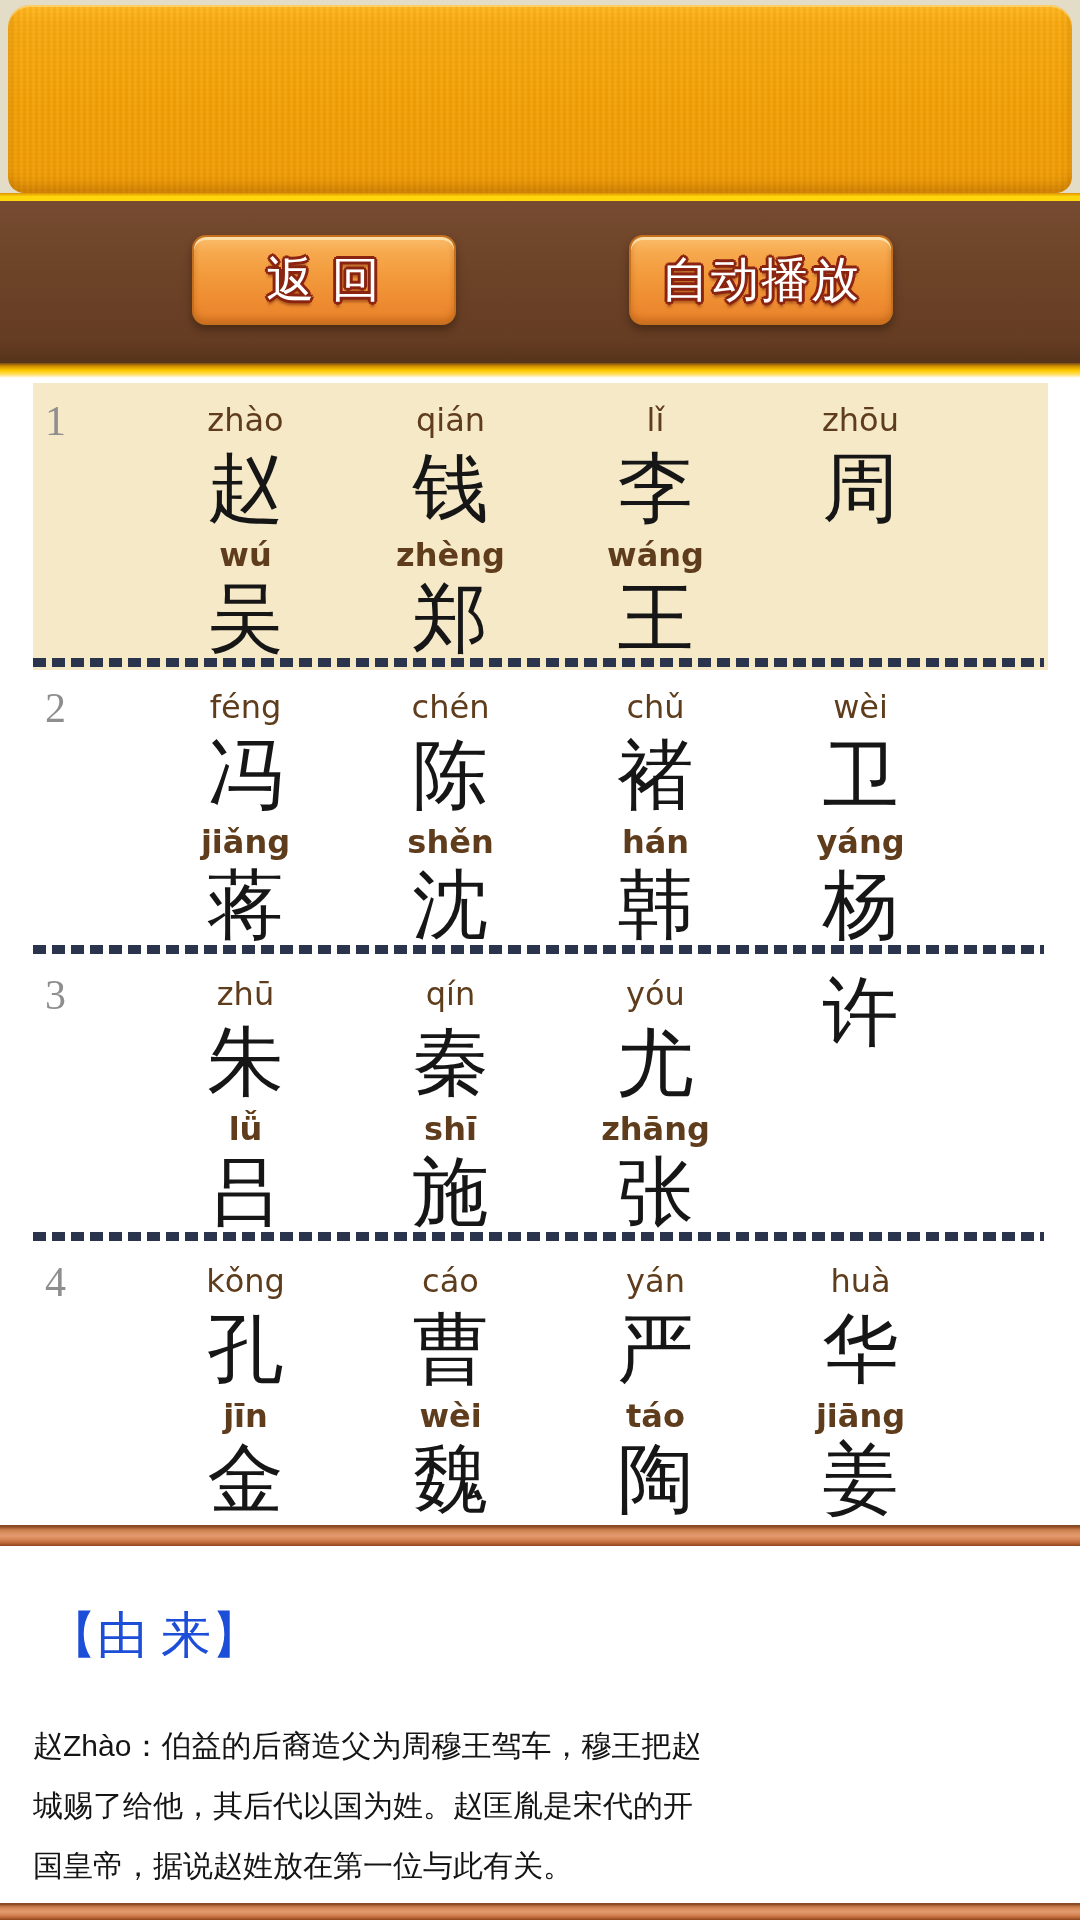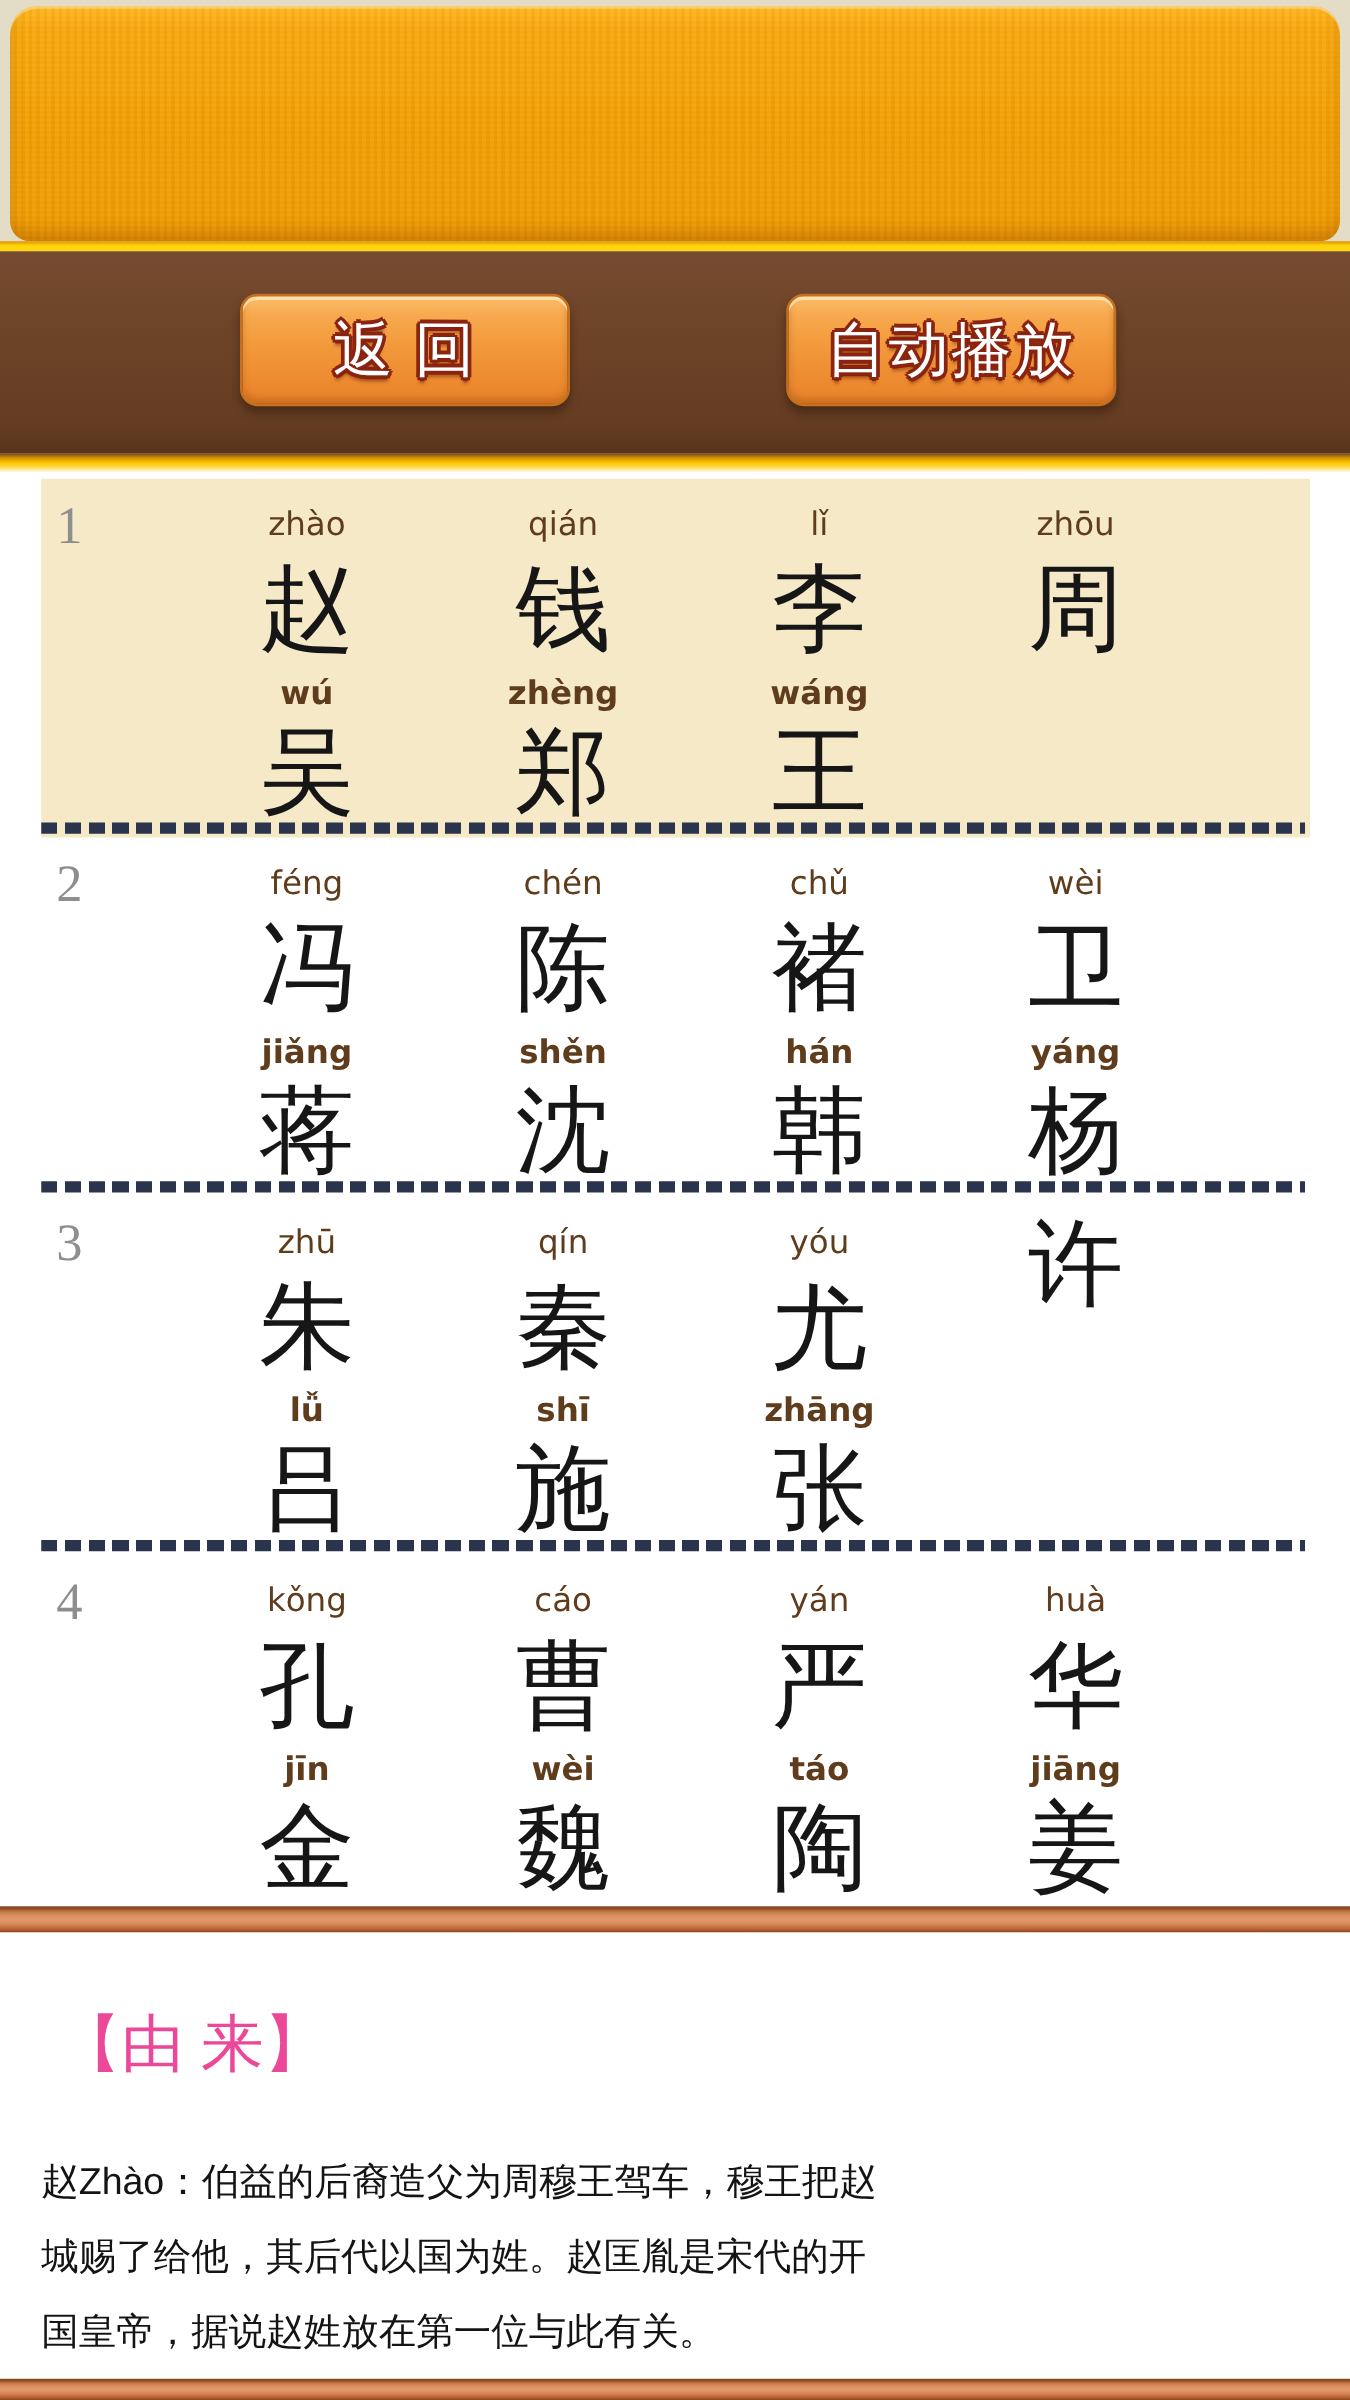--- a/index.html
+++ b/index.html
@@ -43,36 +43,36 @@
   
   .list-viewport { position:absolute; left:0; top:378px; width:1080px; height:1147px;
     overflow:hidden; background:#ffffff; }
   .rows { margin-top:5px; margin-left:33px; width:1015px; }
   .s-row { position:relative; height:287px; }
   .s-row.hl { background:#f6e9c8; }
   .row-num { position:absolute; left:12px; top:16px; font-family:"Liberation Serif","DejaVu Serif",serif;
     font-size:42px; color:#8e8e8e; line-height:44px; }
   .cells { position:absolute; left:110px; top:12px; width:820px; display:flex; flex-wrap:wrap; }
   .cell { width:205px; text-align:center; }
-  .py { font-family:"DejaVu Sans","Liberation Sans",sans-serif; font-size:26px; line-height:50px; color:#5e3c1c; }
+  .py { font-family:"DejaVu Sans","Liberation Sans",sans-serif; font-size:32px; line-height:50px; color:#5e3c1c; }
   .zi { font-size:76px; line-height:86px; color:#161616; }
   .cell:nth-child(n+5) .py { line-height:48px;font-weight:bold; }
   .cell:nth-child(n+5) .zi { line-height:78px; }
   .dashes { position:absolute; left:0; right:4px; bottom:3px; height:9px;
     background-image:repeating-linear-gradient(90deg,#2b344d 0 13px, rgba(0,0,0,0) 13px 19px); }
   .s-row:last-child .dashes { display:none; }
 
   
   .divider { position:absolute; left:0; width:1080px; height:21px;
     background:linear-gradient(180deg,#8c4a24 0%,#8c4a24 8%,#c87c4a 22%,#dc9162 38%,#e29a6c 52%,#d8875a 68%,#bc6636 86%,#8c441e 100%); }
   .divider-mid { top:1525px; }
   .divider-bottom { top:1903px; height:17px; }
   .origin { position:absolute; left:0; top:1546px; width:1080px; height:357px;
     background:#ffffff; padding-left:33px; padding-right:33px; box-sizing:border-box; }
-  .origin-heading { margin:56px 0 0 14px; font-size:50px; line-height:66px; color:#ec4899; }
+  .origin-heading { margin:56px 0 0 14px; font-size:50px; line-height:66px; color:#1d4ed8; }
   .origin-body { margin-top:48px; }
   .origin-line { font-size:30px; line-height:60px; color:#141414; white-space:nowrap; }
 </style>
 </head>
 <body>
 
 <div class="screen">
 
   <div class="wall"></div>
   <div class="banner"></div>

